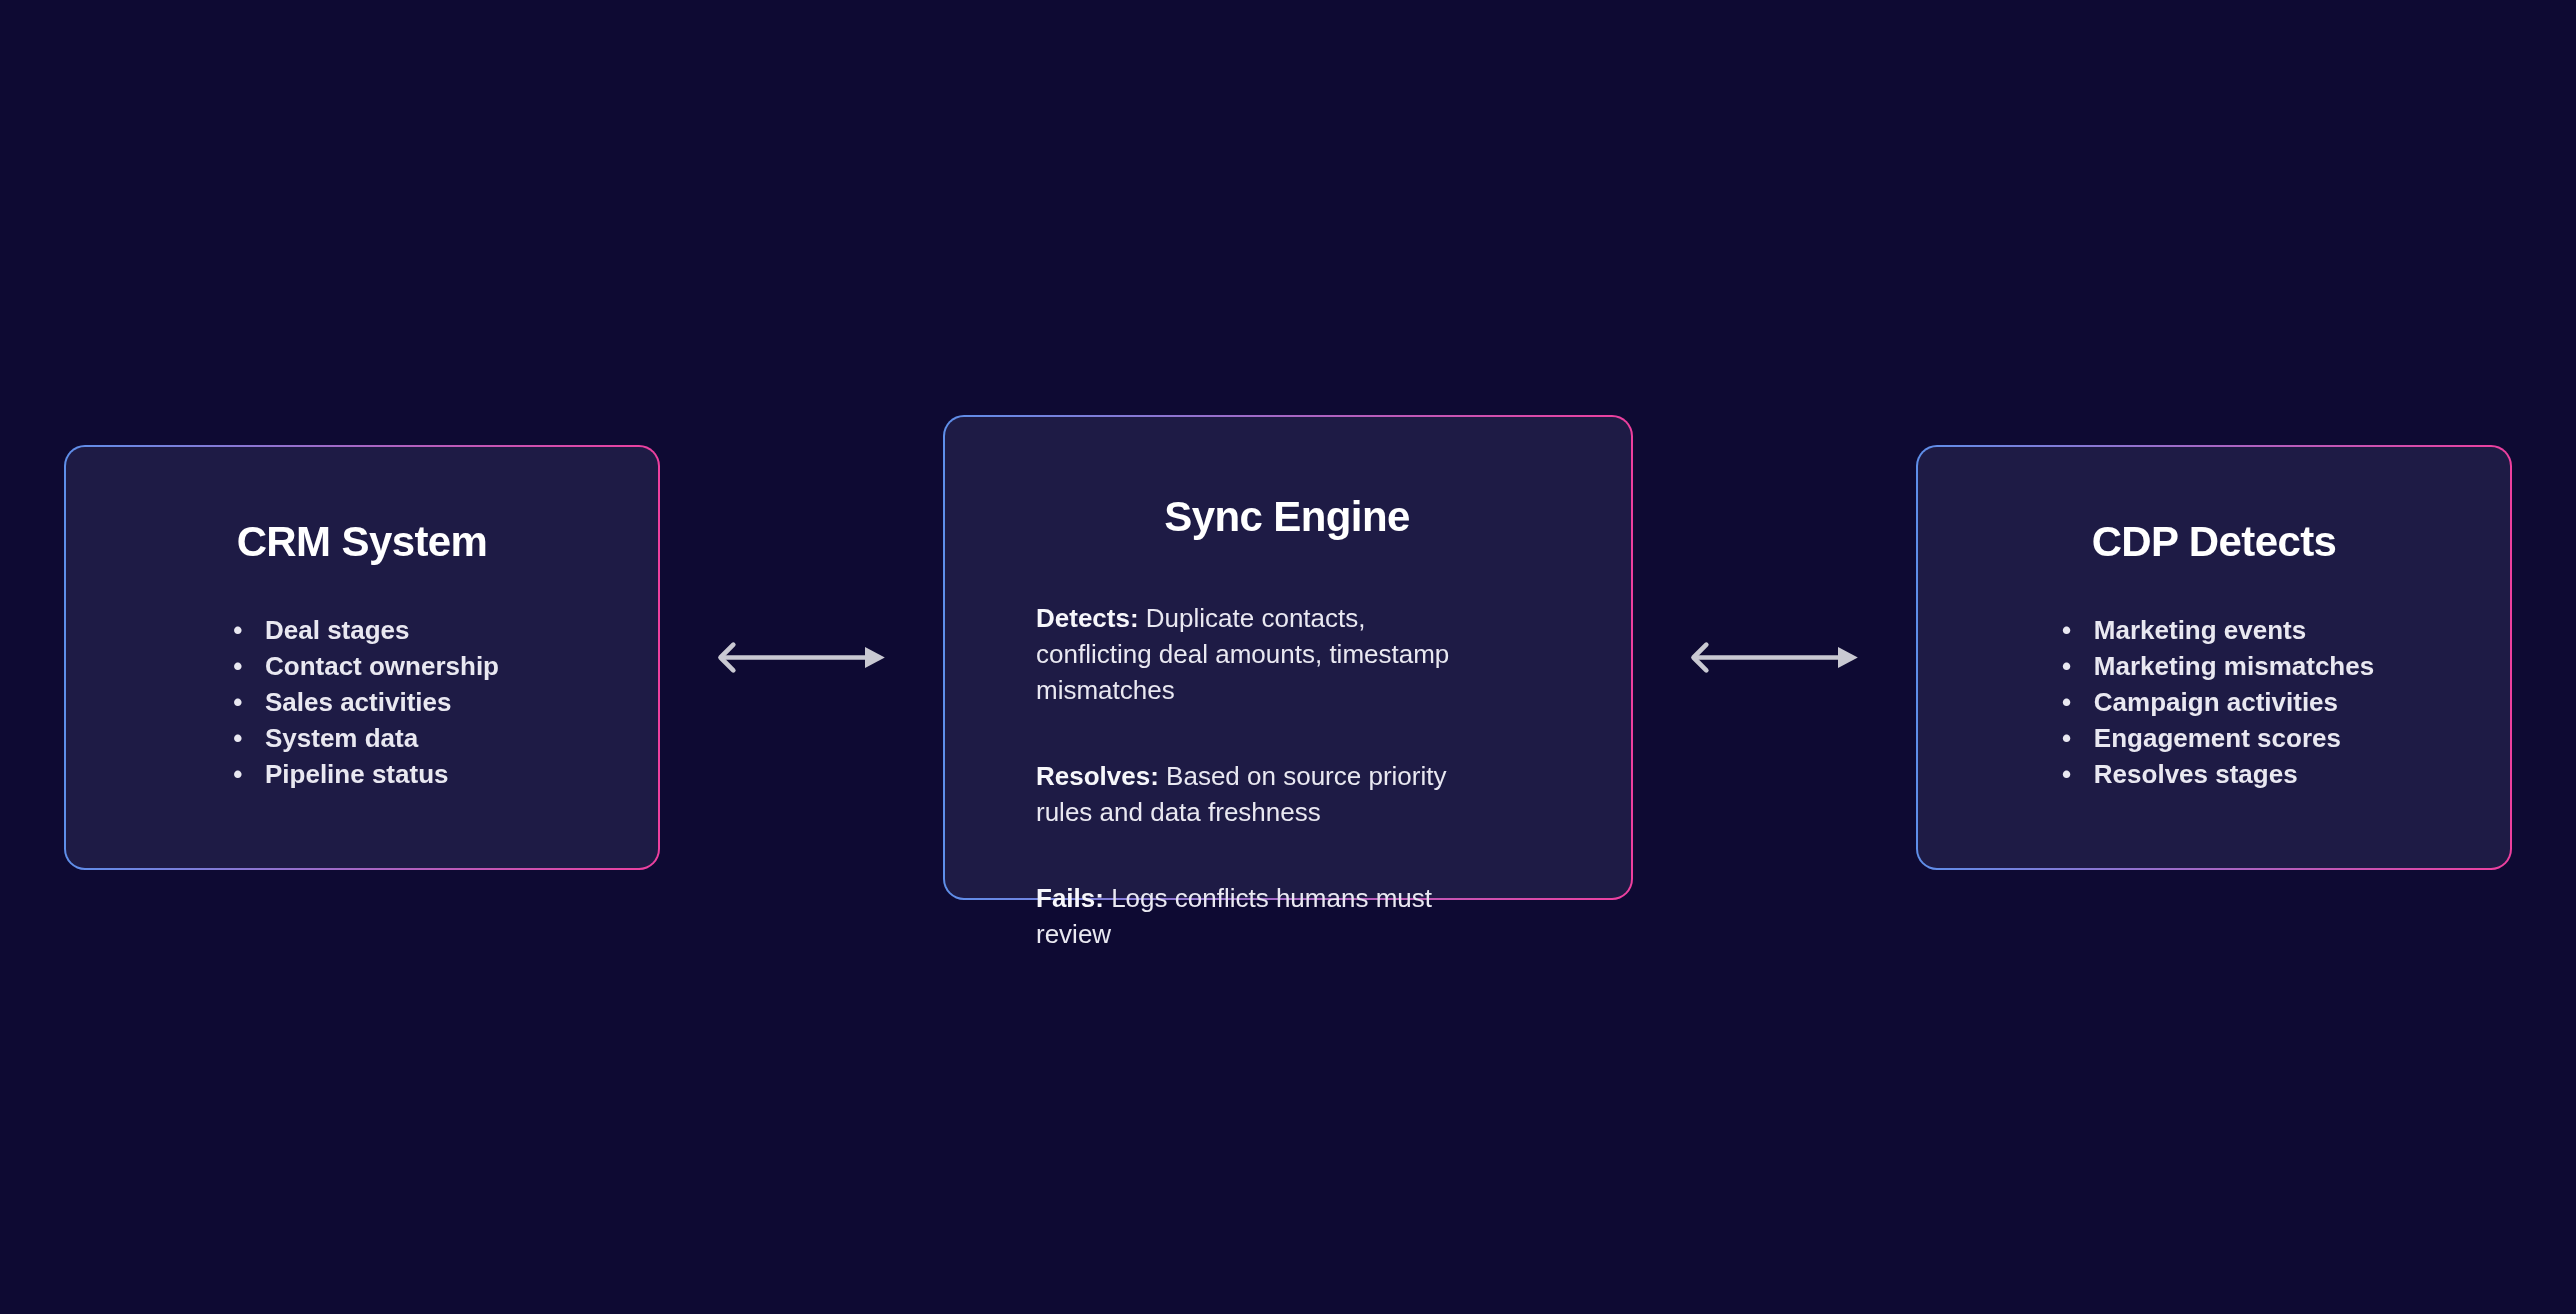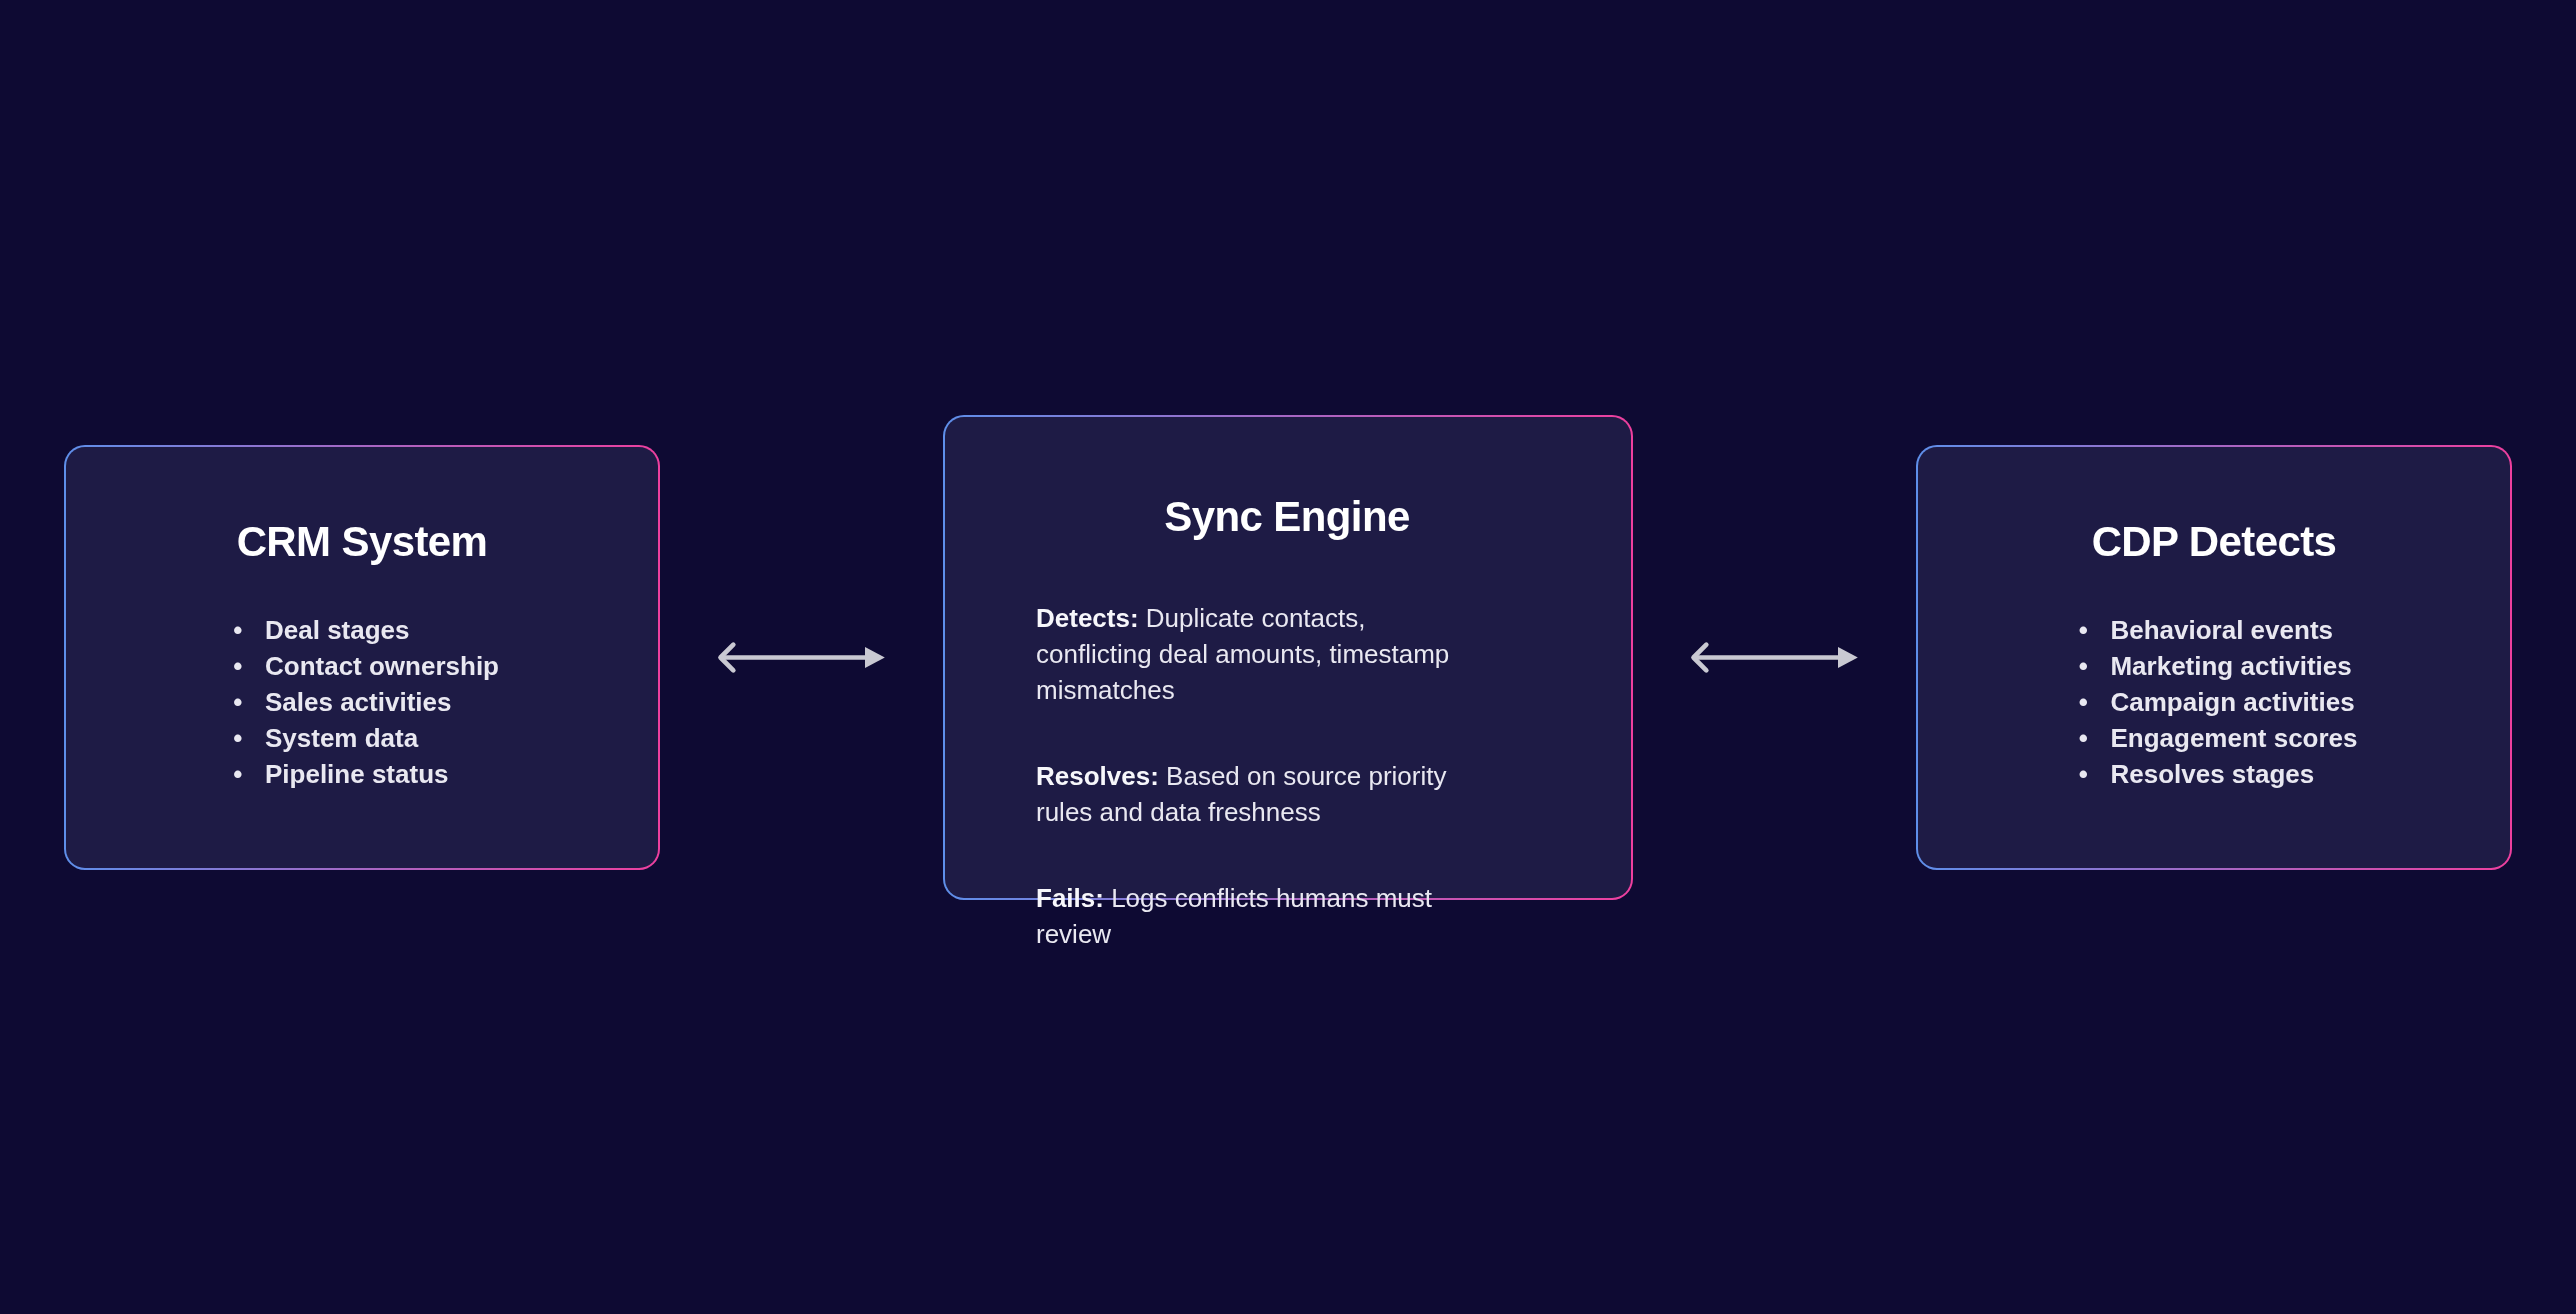--- a/index.html
+++ b/index.html
@@ -128,22 +128,22 @@
     <svg width="169" height="47" viewBox="0 0 290 80" aria-hidden="true">
       <line x1="10" y1="40" x2="258" y2="40" stroke="currentColor" stroke-width="8" stroke-linecap="round"></line>
       <polyline points="28,18 6,40 28,62" fill="none" stroke="currentColor" stroke-width="8" stroke-linecap="round" stroke-linejoin="round"></polyline>
       <polygon points="254,22 254,58 288,40" fill="currentColor"></polygon>
     </svg>
   </div>
 
   <div class="card card--side">
     <h2 class="card-title">CDP Detects</h2>
     <ul class="feature-list">
-      <li>Behavioral events</li>
-      <li>Marketing activities</li>
+      <li>Marketing events</li>
+      <li>Marketing mismatches</li>
       <li>Campaign activities</li>
       <li>Engagement scores</li>
       <li>Resolves stages</li>
     </ul>
   </div>
 
 </div>
 
 
 </body></html>

